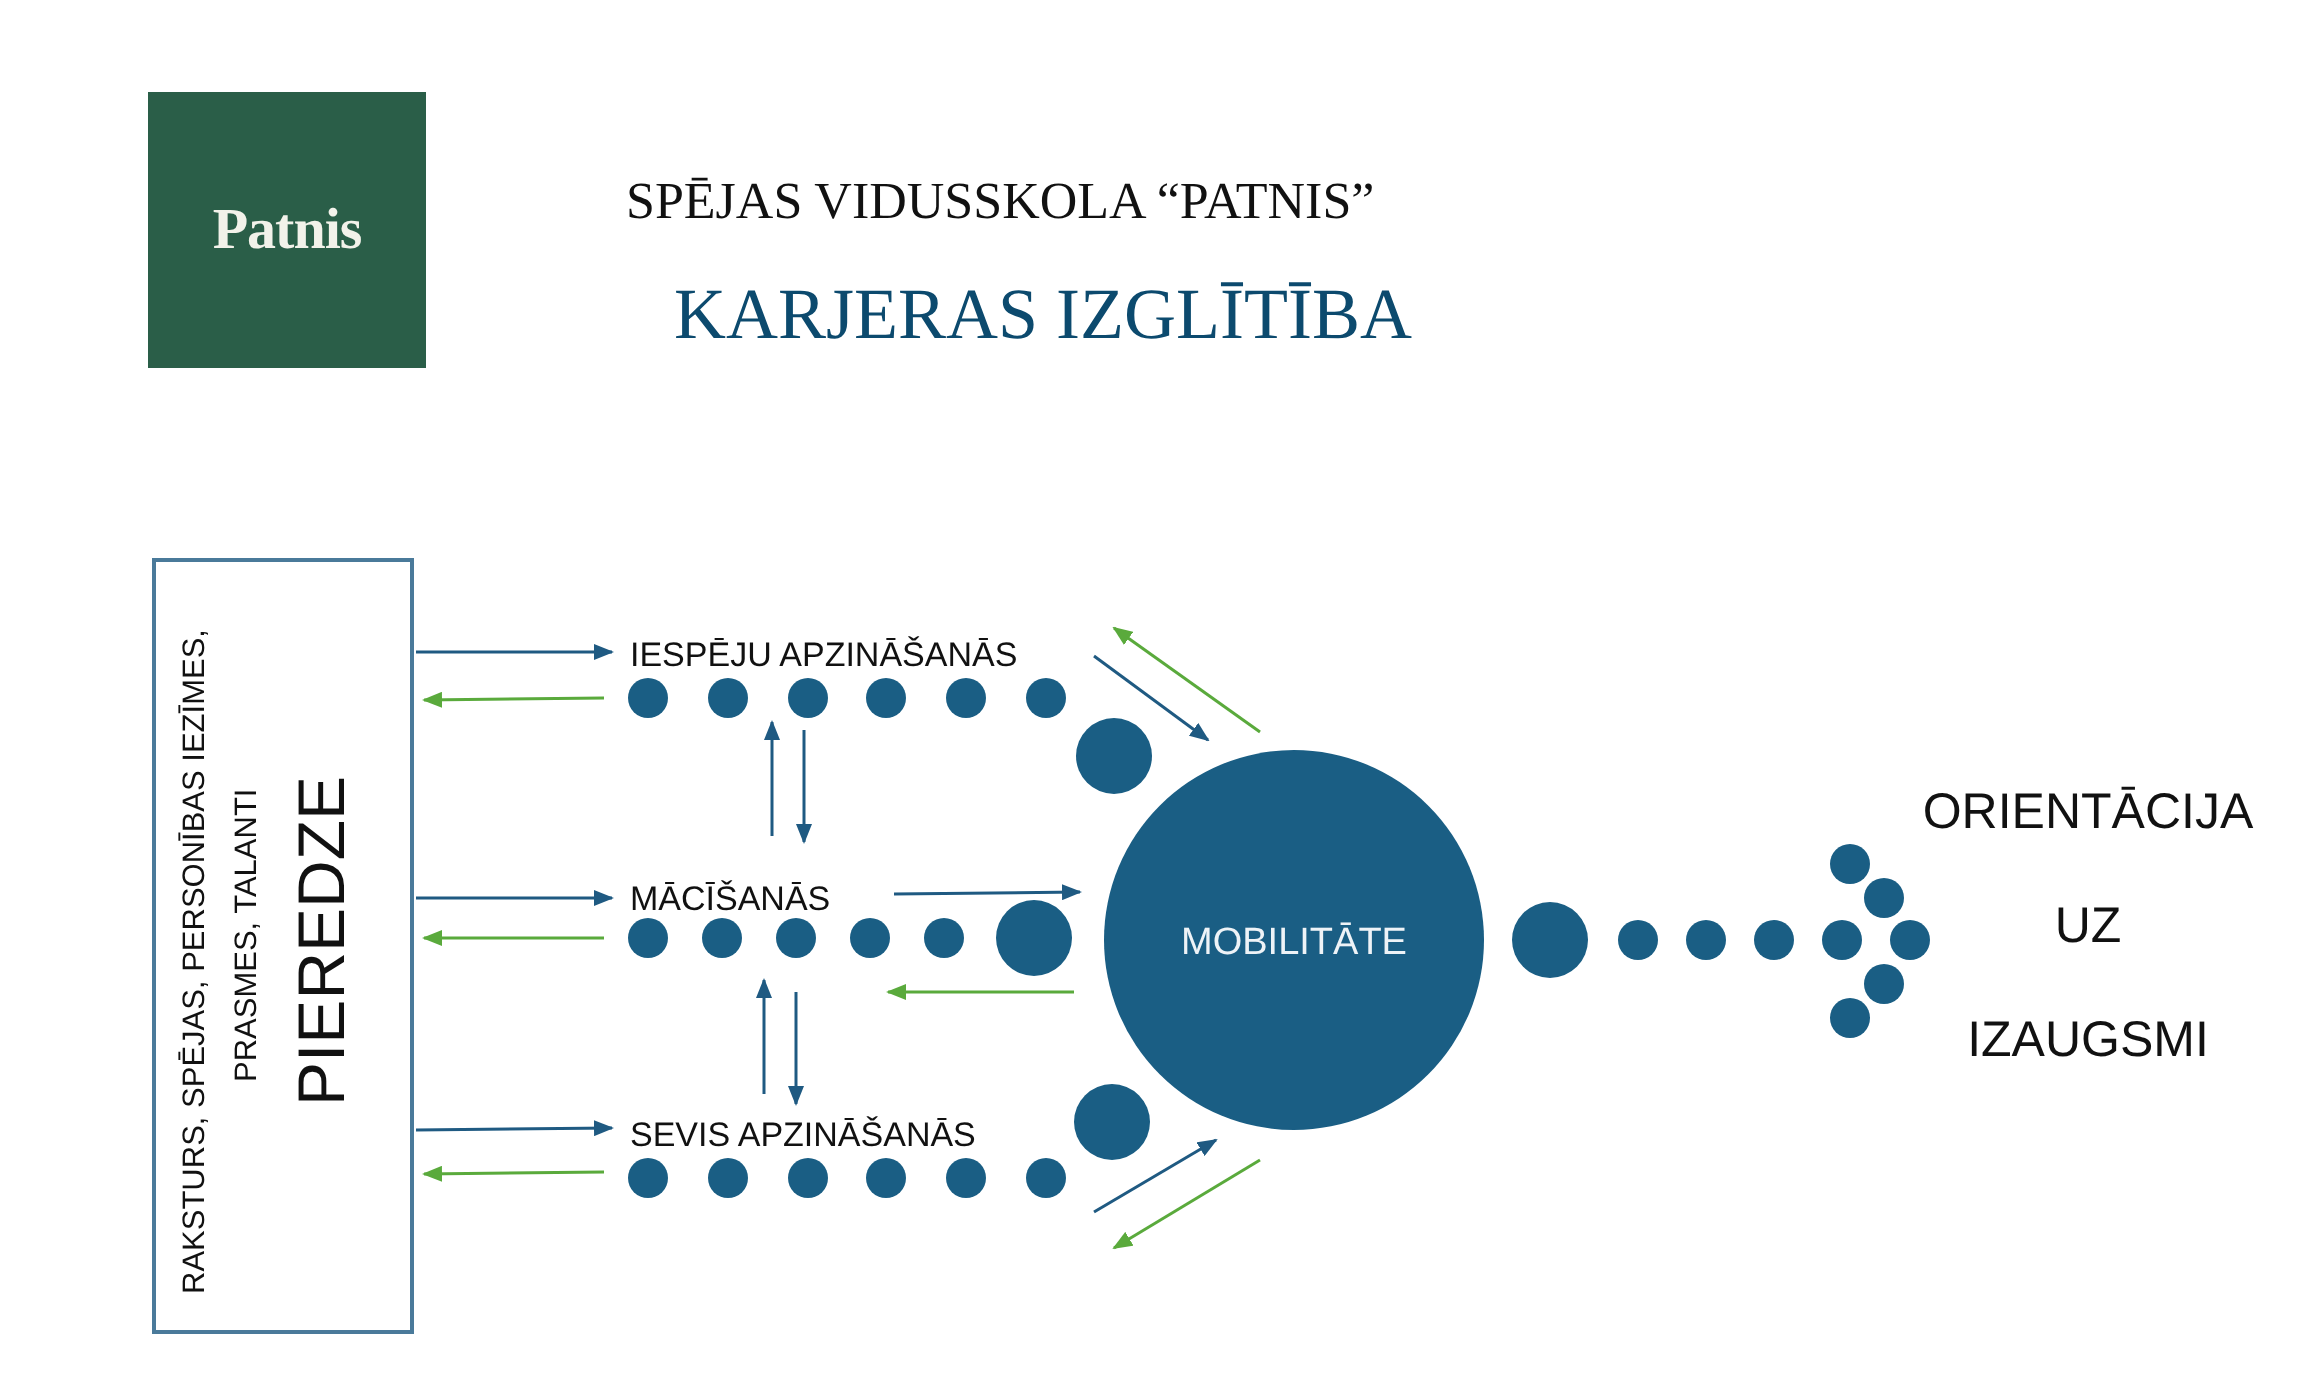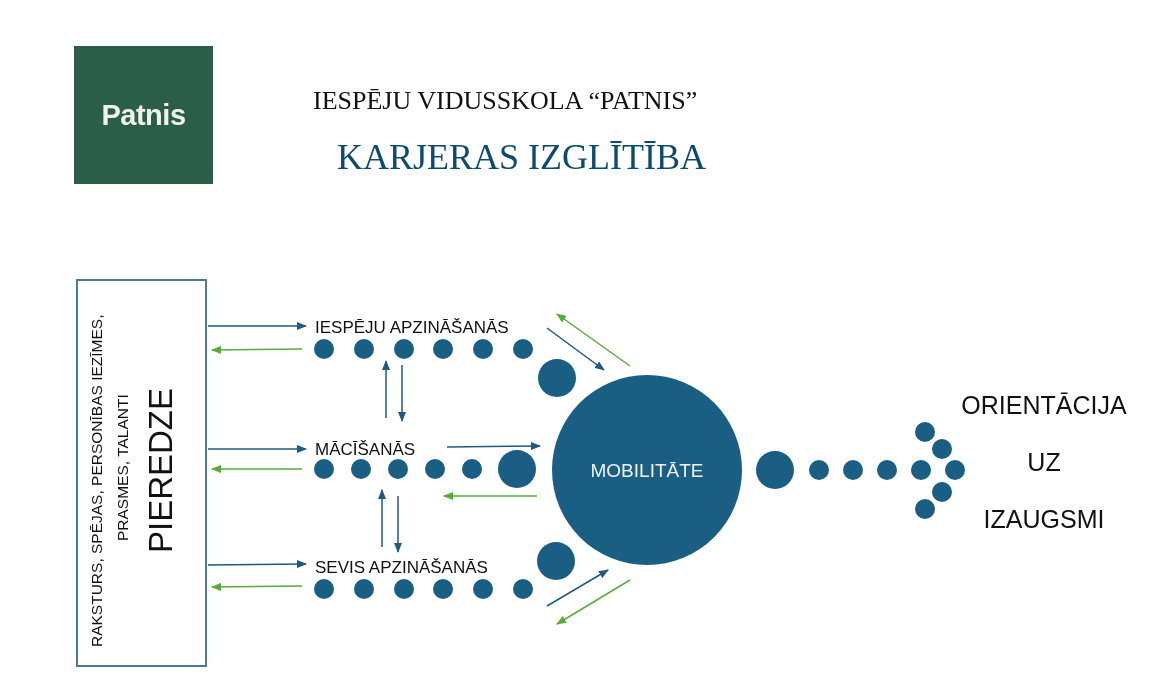--- a/index.html
+++ b/index.html
@@ -1,30 +1,30 @@
 <!DOCTYPE html>
 <html><head>
   <meta charset="utf-8">
   <style>
     html, body { margin:0; padding:0; background:#ffffff; }
     body { width:1158px; height:700px; position:relative; overflow:hidden; font-family:"DejaVu Sans", sans-serif; }
     .logo { position:absolute; left:74px; top:46px; width:139px; height:138px; background:#2a5e48; display:flex; align-items:center; justify-content:center; }
-    .logo-text { color:#f2f2ea; font-family:Liberation Sans, sans-serif; font-weight:bold; font-size:29px; letter-spacing:-0.5px; }
+    .logo-text { color:#f2f2ea; font-family:Liberation Serif, serif; font-weight:bold; font-size:29px; letter-spacing:-0.5px; }
     .school { position:absolute; left:313px; top:86px; font-family:"Liberation Serif", serif; font-size:26px; color:#111; white-space:nowrap; }
     .title { position:absolute; left:337px; top:136px; font-family:"Liberation Serif", serif; font-size:36px; color:#0c4a6e; white-space:nowrap; }
     svg { position:absolute; left:0; top:0; }
     .lbl { font-family:"Liberation Sans", sans-serif; fill:#111; }
   </style>
 </head>
 <body>
 
 <div class="logo">
   <span class="logo-text">Patnis</span>
 </div>
-<div class="school">IESPĒJU VIDUSSKOLA “PATNIS”</div>
+<div class="school">SPĒJAS VIDUSSKOLA “PATNIS”</div>
 <div class="title">KARJERAS IZGLĪTĪBA</div>
 
 <svg width="1158" height="700" viewBox="0 0 1158 700">
   <defs>
     <marker id="ab" markerWidth="10" markerHeight="8" refX="9" refY="4" orient="auto" markerUnits="userSpaceOnUse">
       <path d="M0,0 L10,4 L0,8 Z" fill="#1f5a82"></path>
     </marker>
     <marker id="ag" markerWidth="10" markerHeight="8" refX="9" refY="4" orient="auto" markerUnits="userSpaceOnUse">
       <path d="M0,0 L10,4 L0,8 Z" fill="#5aaa3c"></path>
     </marker>

